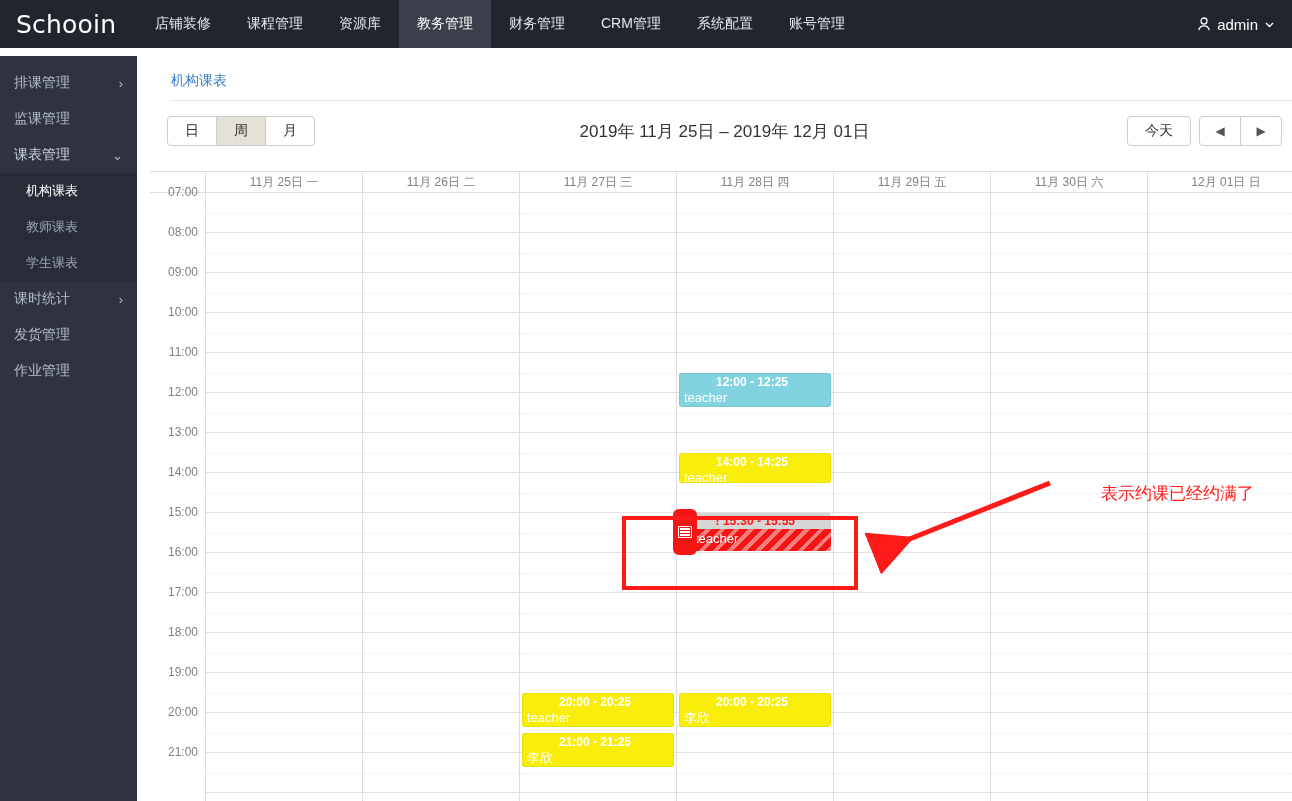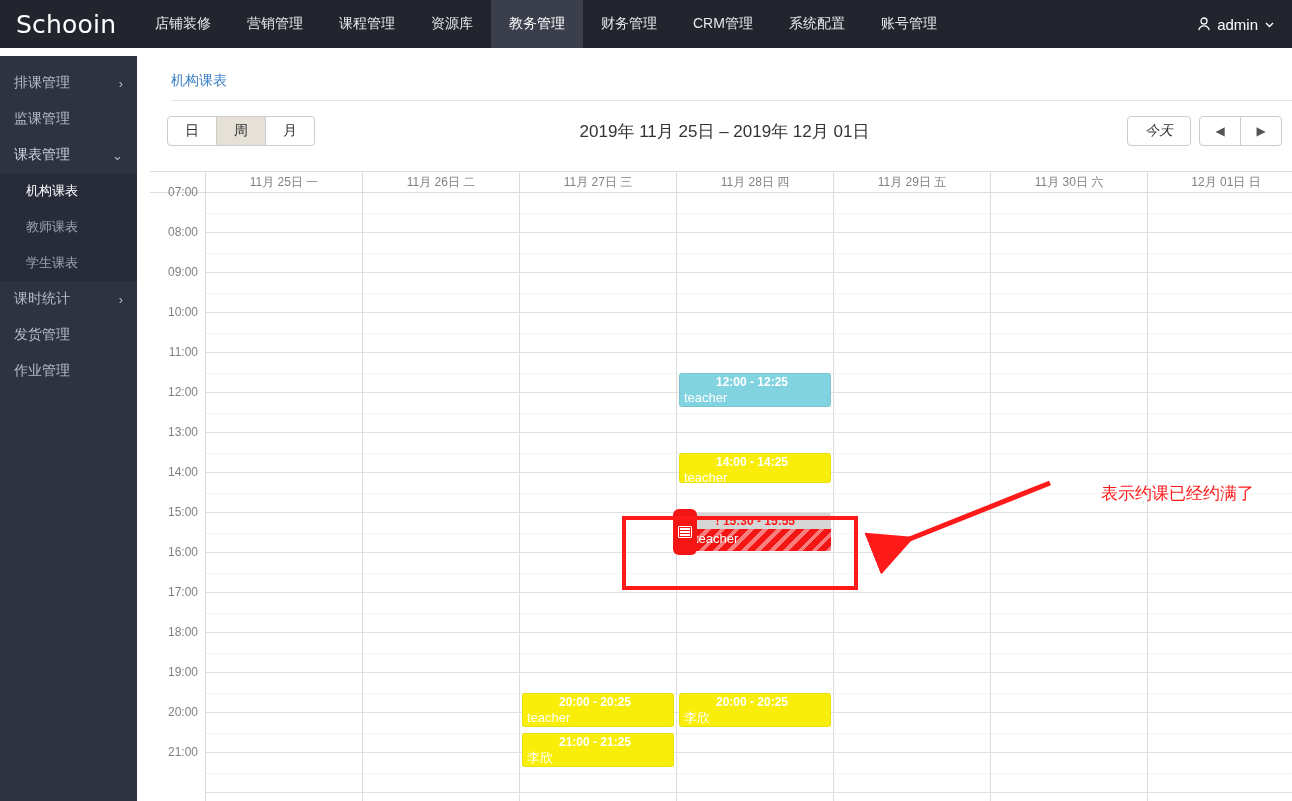--- a/index.html
+++ b/index.html
@@ -100,21 +100,21 @@
     text-align: center; font-size: 17px; color: #333333;
     pointer-events: none;
   }
   #toolbar-right {
     margin-left: auto; display: flex; align-items: center; gap: 8px;
   }
   #today-btn {
     height: 30px; padding: 0 17px; border-radius: 4px;
     border: 1px solid #cccccc; background: #ffffff;
     display: flex; align-items: center; justify-content: center;
-    color: #333333; font-size: 14px; cursor: pointer; font-style: italic;
+    color: #333333; font-size: 14px; cursor: pointer;
   }
   .nav-btn {
     height: 30px; width: 42px;
     border: 1px solid #cccccc; background: #ffffff;
     display: flex; align-items: center; justify-content: center;
     cursor: pointer; color: #555555; font-size: 12px;
   }
   .nav-btn:first-child { border-radius: 4px 0 0 4px; }
   .nav-btn:last-child { border-radius: 0 4px 4px 0; margin-left: -1px; }
 
@@ -222,21 +222,20 @@
   }
   #annotation-arrow { position: absolute; pointer-events: none; }
 </style>
 </head>
 <body>
 
 <div id="topbar">
   <div id="brand">Schooin</div>
   <div id="topnav">
       <div class="topnav-item">店铺装修</div>
-      <div class="topnav-item">营销管理</div>
       <div class="topnav-item">课程管理</div>
       <div class="topnav-item">资源库</div>
       <div class="topnav-item active">教务管理</div>
       <div class="topnav-item">财务管理</div>
       <div class="topnav-item">CRM管理</div>
       <div class="topnav-item">系统配置</div>
       <div class="topnav-item">账号管理</div>
     </div>
   <div id="user-area">
     <span>

